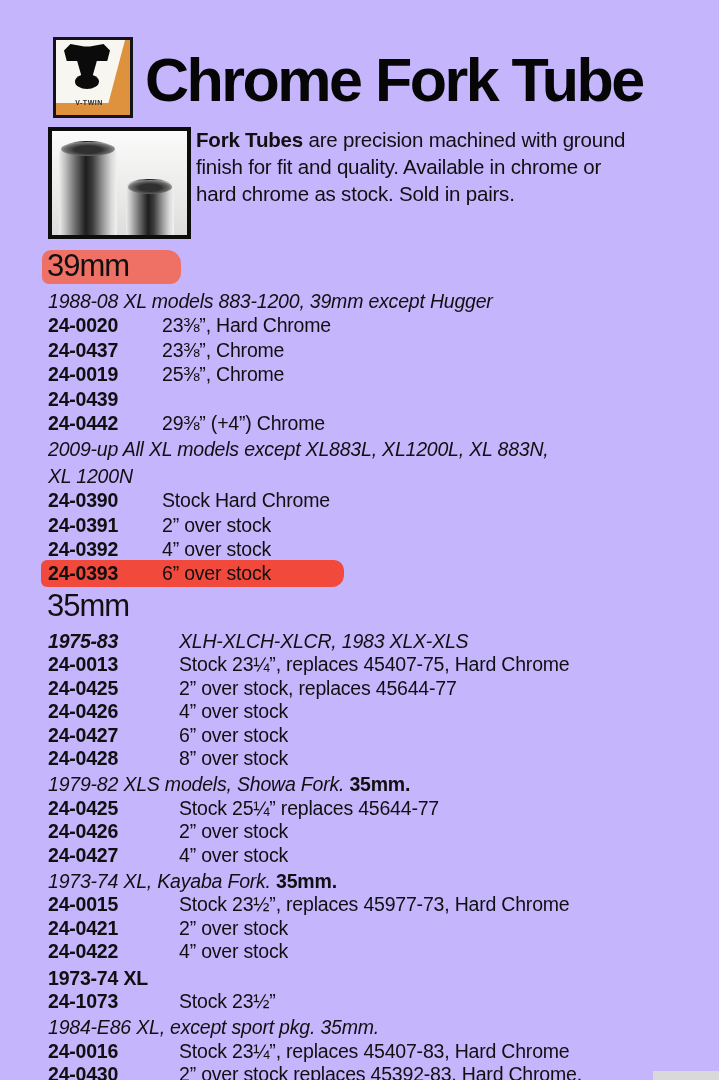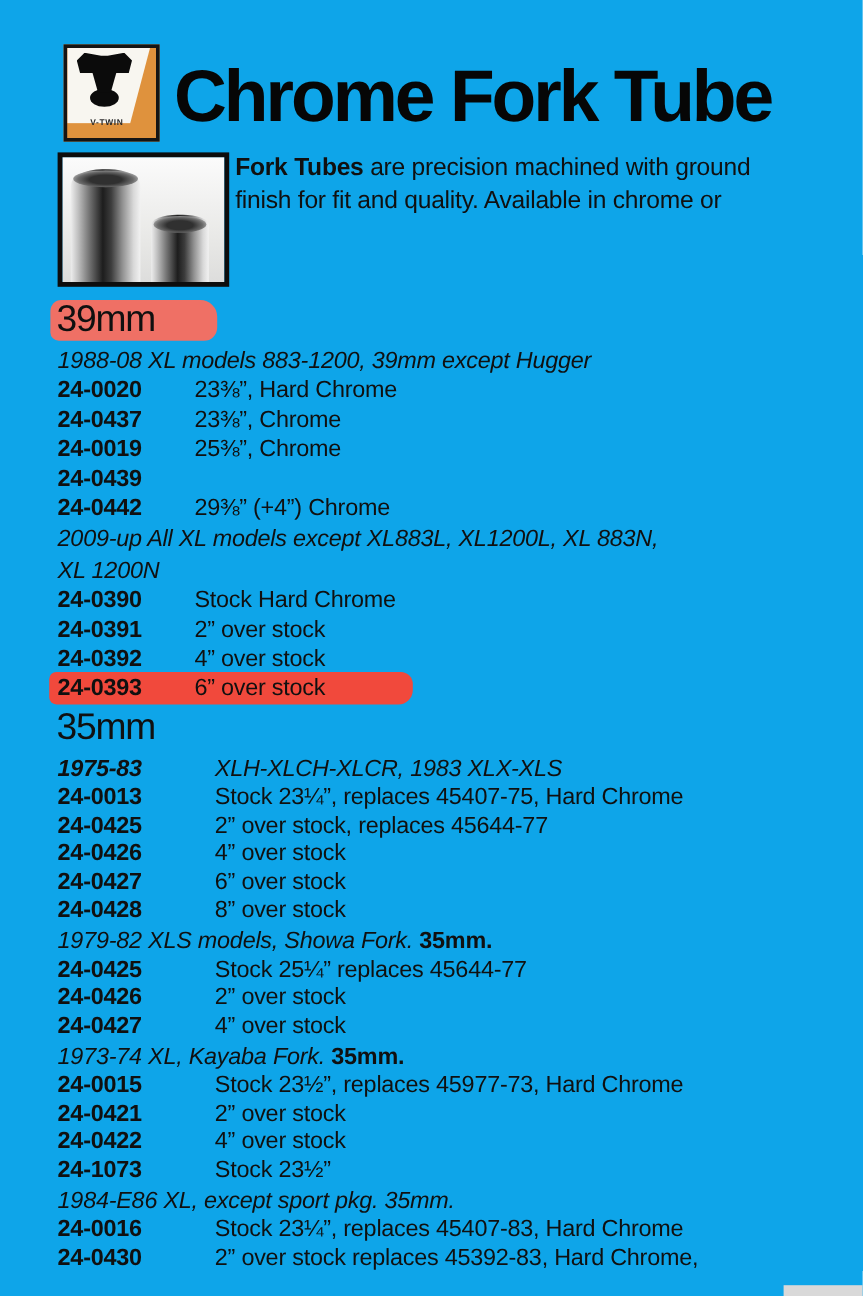--- a/index.html
+++ b/index.html
@@ -1,17 +1,17 @@
 <!DOCTYPE html>
 <html><head>
 <meta charset="utf-8">
 <style>
   html,body{margin:0;padding:0;background:#fff;}
   .page{
-    position:relative;width:719px;height:1080px;background:#0ea5e9;
+    position:relative;width:719px;height:1080px;background:#c4b5fd;
     overflow:hidden;font-family:"Liberation Sans",sans-serif;color:#101010;
   }
   
   .logo{
     position:absolute;left:53px;top:37px;width:74px;height:75px;
     border:3px solid #141414;background:var(--logo-orange,#df923d);
   }
   .logo-panel{
     position:absolute;left:0;top:0;width:69px;height:63px;background:#f8f6f0;
     clip-path:polygon(0 0,100% 0,76% 100%,0 100%);
@@ -97,20 +97,21 @@
   <div class="title">Chrome Fork Tube</div>
 
   <div class="photo">
     <div class="tube tube1"></div>
     <div class="tube tube2"></div>
   </div>
 
   <div class="intro">
       <div class="intro-line"><span class="s-b">Fork Tubes</span><span class="s-r"> are precision machined with ground</span></div>
       <div class="intro-line"><span class="s-r">finish for fit and quality. Available in chrome or</span></div>
+      <div class="intro-line"><span class="s-r">hard chrome as stock. Sold in pairs.</span></div>
     </div>
 
   <div class="listing">
       <div class="size-header hl"><span>39mm</span></div>
       <div class="sec-body s39">
         <div class="row heading">
           <span class="full"><span class="s-bi">1988-08 XL models 883-1200, 39mm except Hugger</span></span>
         </div>
         <div class="row">
           <span class="part">24-0020</span>
@@ -203,20 +204,23 @@
           <span class="desc">Stock 23½”, replaces 45977-73, Hard Chrome</span>
         </div>
         <div class="row">
           <span class="part">24-0421</span>
           <span class="desc">2” over stock</span>
         </div>
         <div class="row">
           <span class="part">24-0422</span>
           <span class="desc">4” over stock</span>
         </div>
+        <div class="row heading">
+          <span class="full"><span class="s-b">1973-74 XL</span></span>
+        </div>
         <div class="row">
           <span class="part">24-1073</span>
           <span class="desc">Stock 23½”</span>
         </div>
         <div class="row heading">
           <span class="full"><span class="s-bi">1984-E86 XL, except sport pkg. 35mm.</span></span>
         </div>
         <div class="row">
           <span class="part">24-0016</span>
           <span class="desc">Stock 23¼”, replaces 45407-83, Hard Chrome</span>

